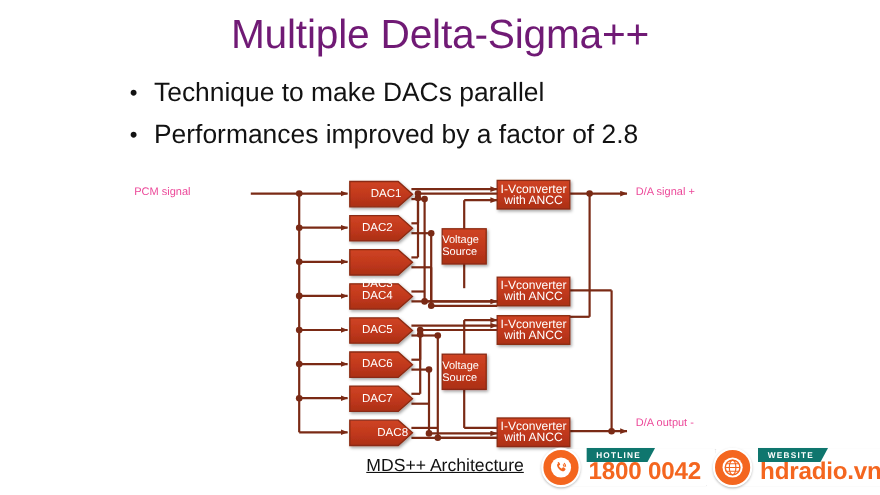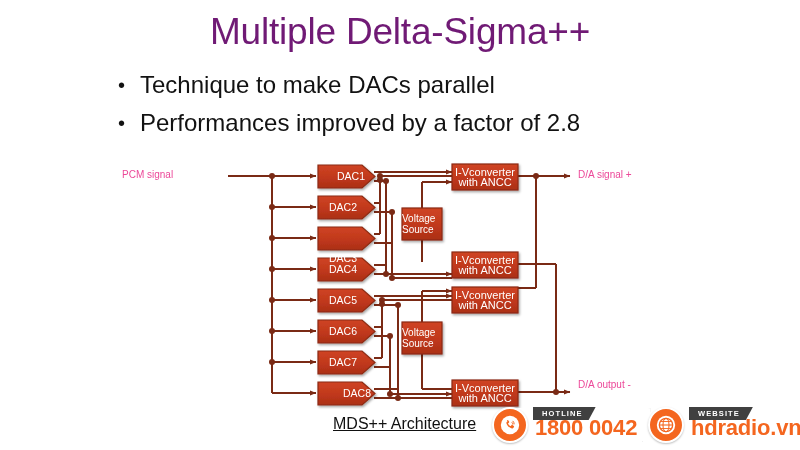--- a/index.html
+++ b/index.html
@@ -146,21 +146,21 @@
     height: 34px;
     display: flex;
     flex-direction: column;
     justify-content: center;
   }
   .badge-tagwrap {
     position: absolute;
     left: 18px;
     top: -1px;
     height: 13px;
-    background: #404040;
+    background: #0f766e;
     color: #ffffff;
     font-size: 7.5px;
     letter-spacing: 1.1px;
     font-weight: bold;
     padding: 0 13px 0 9px;
     display: flex;
     align-items: center;
     z-index: 4;
     clip-path: polygon(0 0, 100% 0, calc(100% - 7px) 100%, 0 100%);
   }

